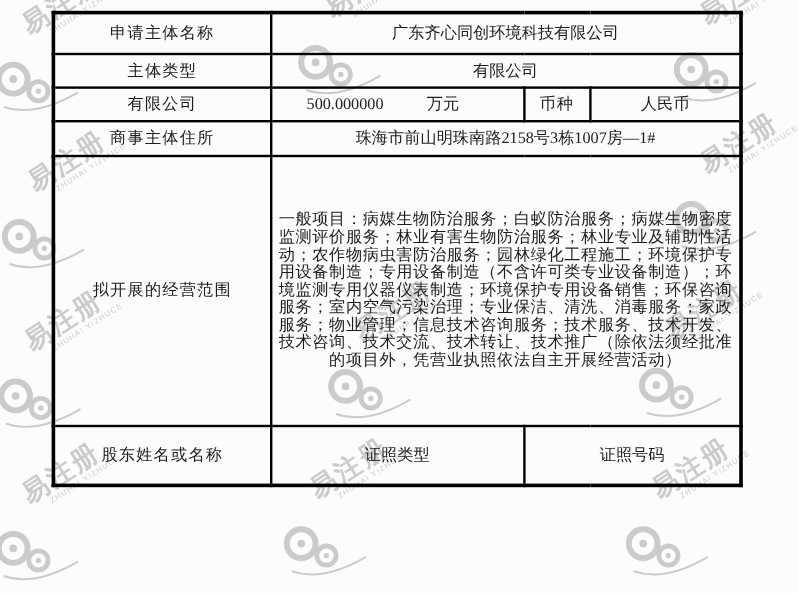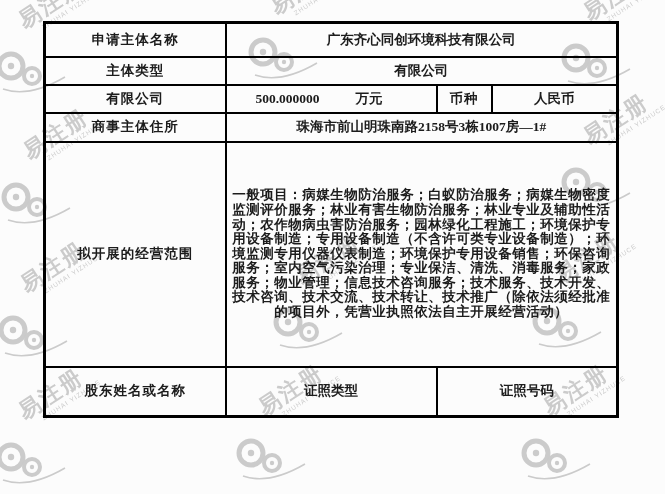--- a/index.html
+++ b/index.html
@@ -18,24 +18,23 @@
     position:absolute;left:36px;top:4px;
     transform:rotate(-33deg);transform-origin:left bottom;
     color:#9b9b9b;white-space:nowrap;
   }
   .wm-main{font-size:22px;letter-spacing:2px;font-weight:bold;}
   .wm-sub{font-size:6.5px;letter-spacing:1px;margin-left:16px;margin-top:-3px;
     font-family:"Liberation Sans","DejaVu Sans",sans-serif;}
 
   
   table.form{
-    position:absolute;left:43px;top:21px;z-index:2;
+    position:absolute;left:43px;top:9px;z-index:2;
     width:573px;border-collapse:collapse;table-layout:fixed;
     background:transparent;
-    font-weight:bold;
   }
   table.form td{
     border:2px solid #000;
     text-align:center;vertical-align:middle;
     font-size:13.5px;padding:0;
     overflow:hidden;
   }
   table.form{border:3px solid #000;}
   td.label-cell{letter-spacing:1px;}
   td.scope-value{

